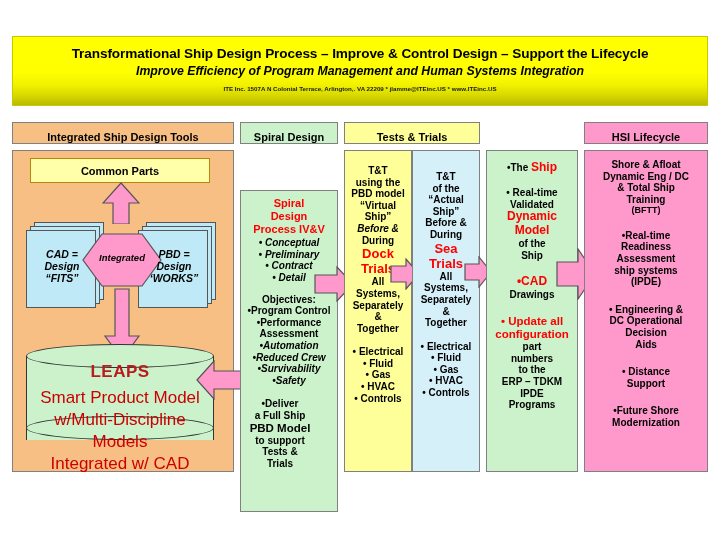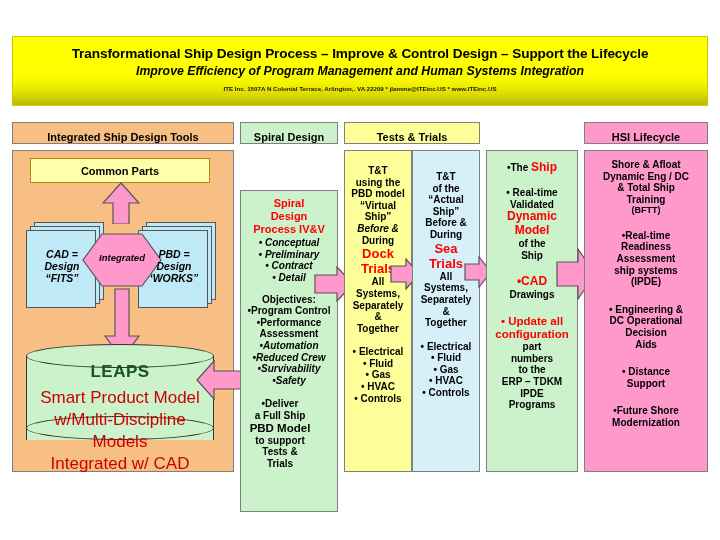--- a/index.html
+++ b/index.html
@@ -84,21 +84,21 @@
     position:absolute;left:0;top:72px;width:188px;height:24px;
     background:#ccf2cc;border:1px solid #333;border-radius:50%;box-sizing:border-box;
   }
   .cyl-top{
     position:absolute;left:0;top:0;width:188px;height:24px;
     background:#ccf2cc;border:1px solid #333;border-radius:50%;box-sizing:border-box;
   }
   .cyl-text{
     position:absolute;left:0;top:18px;width:188px;text-align:center;z-index:6;
   }
-  .leaps-title{font-size:17px;font-weight:bold;color:#14532d;letter-spacing:.5px;}
+  .leaps-title{font-size:17px;font-weight:bold;color:#b91c1c;letter-spacing:.5px;}
   .leaps-sub{font-size:17px;font-weight:normal;color:#cc0000;line-height:1.3;margin-top:5px;}
 
   
   .arrow{position:absolute;}
 
   .pad{padding:6px 4px 0 4px;}
 </style>
 </head>
 <body>
 

